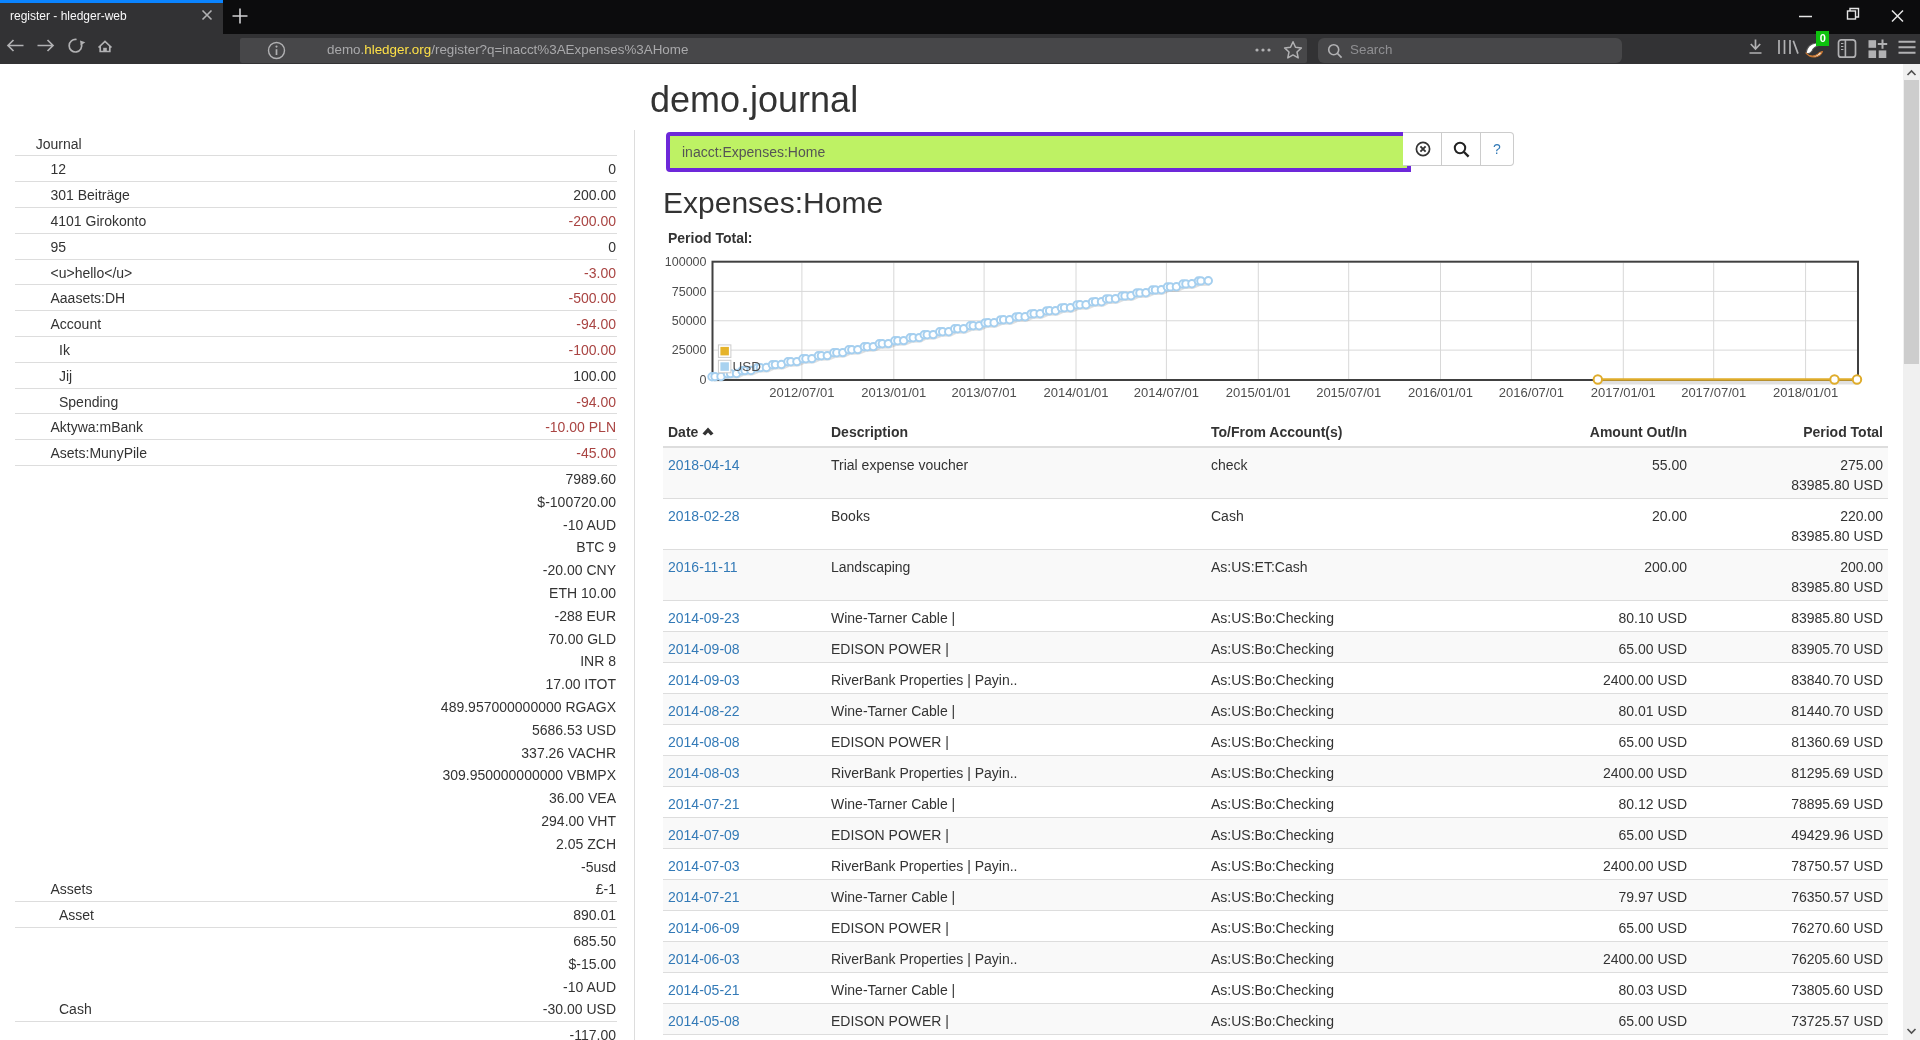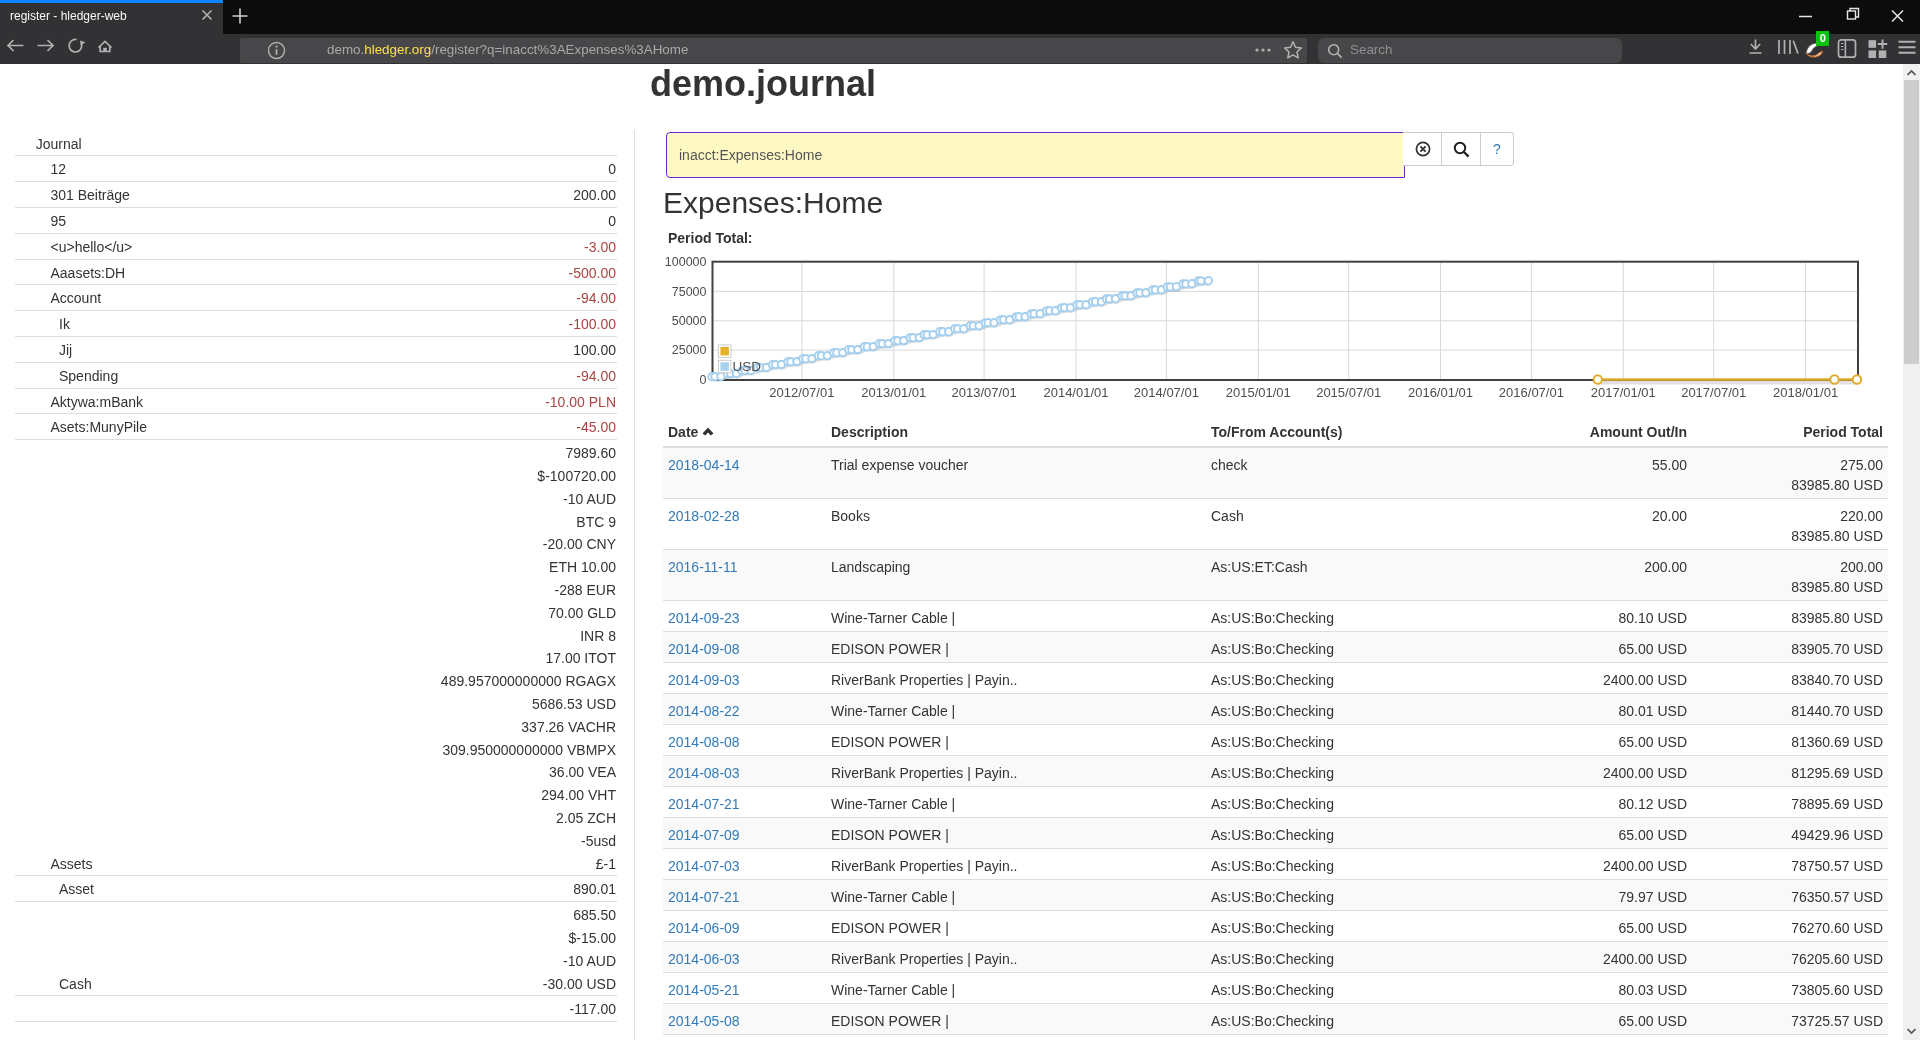--- a/index.html
+++ b/index.html
@@ -28,24 +28,24 @@
 
 #sidetable { position:absolute; left:15px; top:68.7px; width:602px; border-collapse:collapse; font-size:14px; }
 #sidetable td { padding:2px 0 0 0; line-height:22.8px; border-bottom:1px solid #ddd; vertical-align:bottom; }
 #sidetable tr.jr td { padding-top:0; }
 #sidetable td.amt { text-align:right; padding-right:1px; }
 #sidetable td.vb { }
 .neg { color:#a94442; }
 #sidedivider { position:absolute; left:633.6px; top:65.7px; width:1px; height:910px; background:#ddd; }
 
 
-h1 { position:absolute; left:650px; top:0; font-size:36px; font-weight:bold; line-height:40px; color:#333; }
+h1 { position:absolute; left:650px; top:16px; font-size:36px; font-weight:normal; line-height:40px; color:#333; }
 #qform { position:absolute; left:666px; top:68px; height:34px; }
-#qinput { position:absolute; left:0; top:0; width:713px; height:22px; padding:11px 12px; border:1px solid #6d28d9;
-  border-radius:4px 0 0 4px; font-size:14px; color:#555; background:#fef9c3; font-family:"Liberation Sans",sans-serif; }
+#qinput { position:absolute; left:0; top:0; width:713px; height:22px; padding:5px 12px; border:4px solid #6d28d9;
+  border-radius:4px 0 0 4px; font-size:14px; color:#555; background:#bef264; font-family:"Liberation Sans",sans-serif; }
 .qbtn { position:absolute; top:0; height:32px; background:#fff; border:1px solid #ccc; color:#333; text-align:center; }
 #qb1 { left:737px; width:38px; border-left:none; }
 #qb2 { left:776px; width:38px; border-left:none;}
 #qb3 { left:815px; width:32px; border-left:none; border-radius:0 4px 4px 0; color:#337ab7; font-size:14px; line-height:32px; }
 h2 { position:absolute; left:663px; top:122px; font-size:30px; font-weight:normal; color:#333; }
 #ptl { position:absolute; left:668px; top:166px; font-size:14px; font-weight:bold; color:#333; }
 #chartwrap { position:absolute; left:0; top:-64px; }
 
 
 #maintable { position:absolute; left:663px; top:357px; width:1225px; border-collapse:collapse;
@@ -155,20 +155,24 @@
           <td class="acct" style="padding-left:20.7px">Journal</td>
           <td class="amt"></td>
         </tr>
 <tr>
           <td class="acct" style="padding-left:35.5px">12</td>
           <td class="amt"><span>0</span></td>
         </tr>
 <tr>
           <td class="acct" style="padding-left:35.5px">301 Beiträge</td>
           <td class="amt"><span>200.00</span></td>
+        </tr>
+<tr>
+          <td class="acct" style="padding-left:35.5px">4101 Girokonto</td>
+          <td class="amt"><span class="neg">-200.00</span></td>
         </tr>
 <tr>
           <td class="acct" style="padding-left:35.5px">95</td>
           <td class="amt"><span>0</span></td>
         </tr>
 <tr>
           <td class="acct" style="padding-left:35.5px">&lt;u&gt;hello&lt;/u&gt;</td>
           <td class="amt"><span class="neg">-3.00</span></td>
         </tr>
 <tr>

